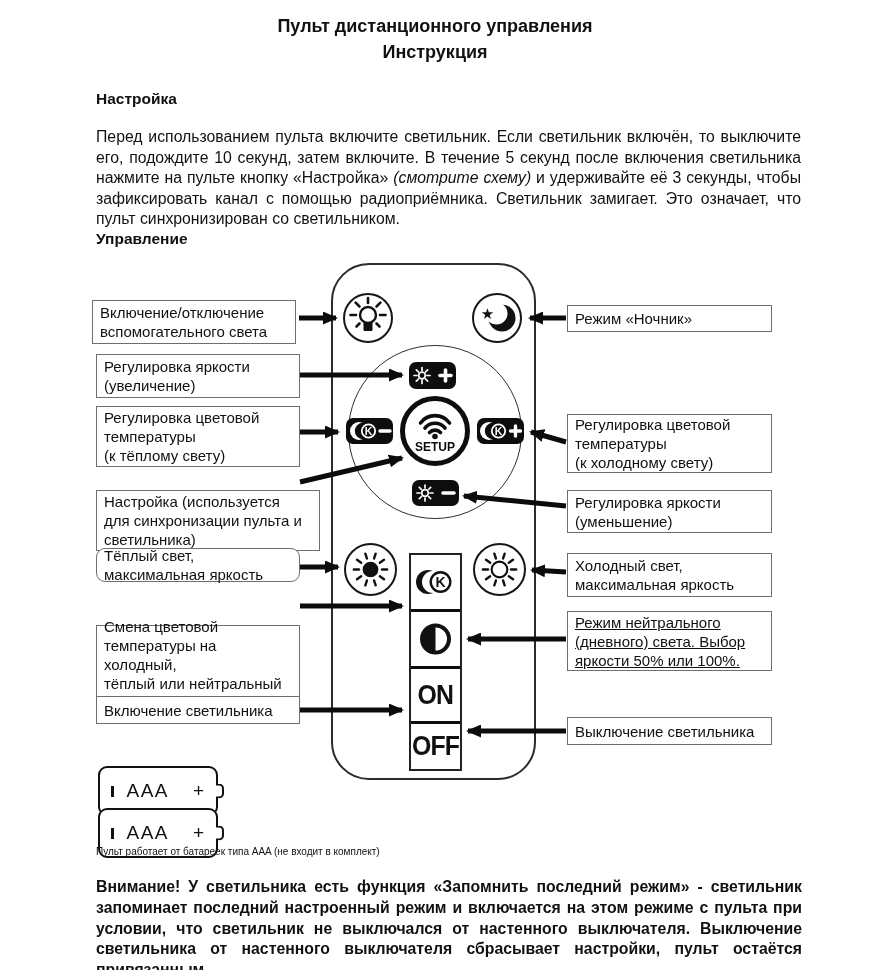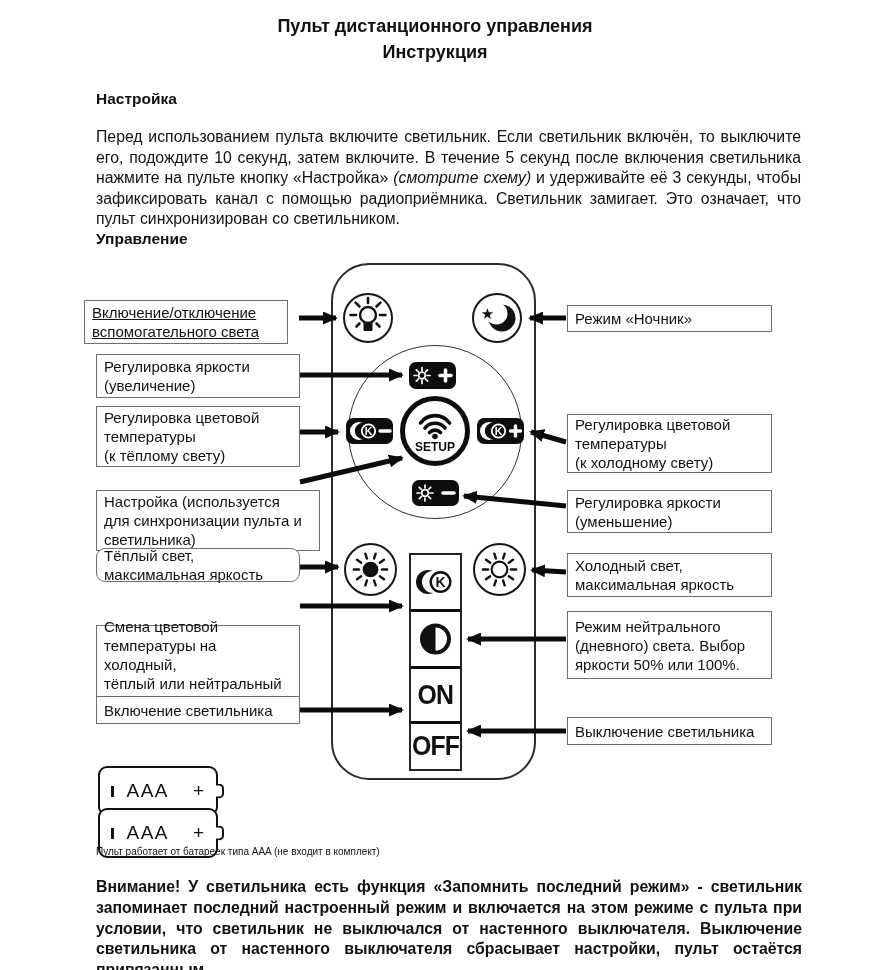--- a/index.html
+++ b/index.html
@@ -224,21 +224,21 @@
       <line x1="300" y1="710" x2="402" y2="710" marker-end="url(#ah)"></line>
       <line x1="566" y1="318" x2="530" y2="318" marker-end="url(#ah)"></line>
       <line x1="566" y1="442" x2="531" y2="432" marker-end="url(#ah)"></line>
       <line x1="566" y1="506" x2="464" y2="496" marker-end="url(#ah)"></line>
       <line x1="566" y1="572" x2="532" y2="570" marker-end="url(#ah)"></line>
       <line x1="566" y1="639" x2="468" y2="639" marker-end="url(#ah)"></line>
       <line x1="566" y1="731" x2="468" y2="731" marker-end="url(#ah)"></line>
     </g>
   </svg>
 
-  <div class="abs callout" style="left:84px;top:300px;width:204px;height:44px;text-decoration:underline;">
+  <div class="abs callout" style="left:92px;top:300px;width:204px;height:44px;">
       <span>Включение/отключение
 вспомогательного света</span>
     </div>
   <div class="abs callout" style="left:96px;top:354px;width:204px;height:44px;">
       <span>Регулировка яркости
 (увеличение)</span>
     </div>
   <div class="abs callout" style="left:96px;top:406px;width:204px;height:61px;">
       <span>Регулировка цветовой
 температуры
@@ -272,21 +272,21 @@
 (к холодному свету)</span>
     </div>
   <div class="abs callout" style="left:567px;top:490px;width:205px;height:43px;">
       <span>Регулировка яркости
 (уменьшение)</span>
     </div>
   <div class="abs callout" style="left:567px;top:553px;width:205px;height:44px;">
       <span>Холодный свет,
 максимальная яркость</span>
     </div>
-  <div class="abs callout" style="left:567px;top:611px;width:205px;height:68px;">
+  <div class="abs callout" style="left:567px;top:611px;width:205px;height:60px;text-decoration:underline;">
       <span>Режим нейтрального
 (дневного) света. Выбор
 яркости 50% или 100%.</span>
     </div>
   <div class="abs callout" style="left:567px;top:717px;width:205px;height:28px;">
       <span>Выключение светильника</span>
     </div>
 
   <div class="abs battery">
     <div class="tick"></div>

